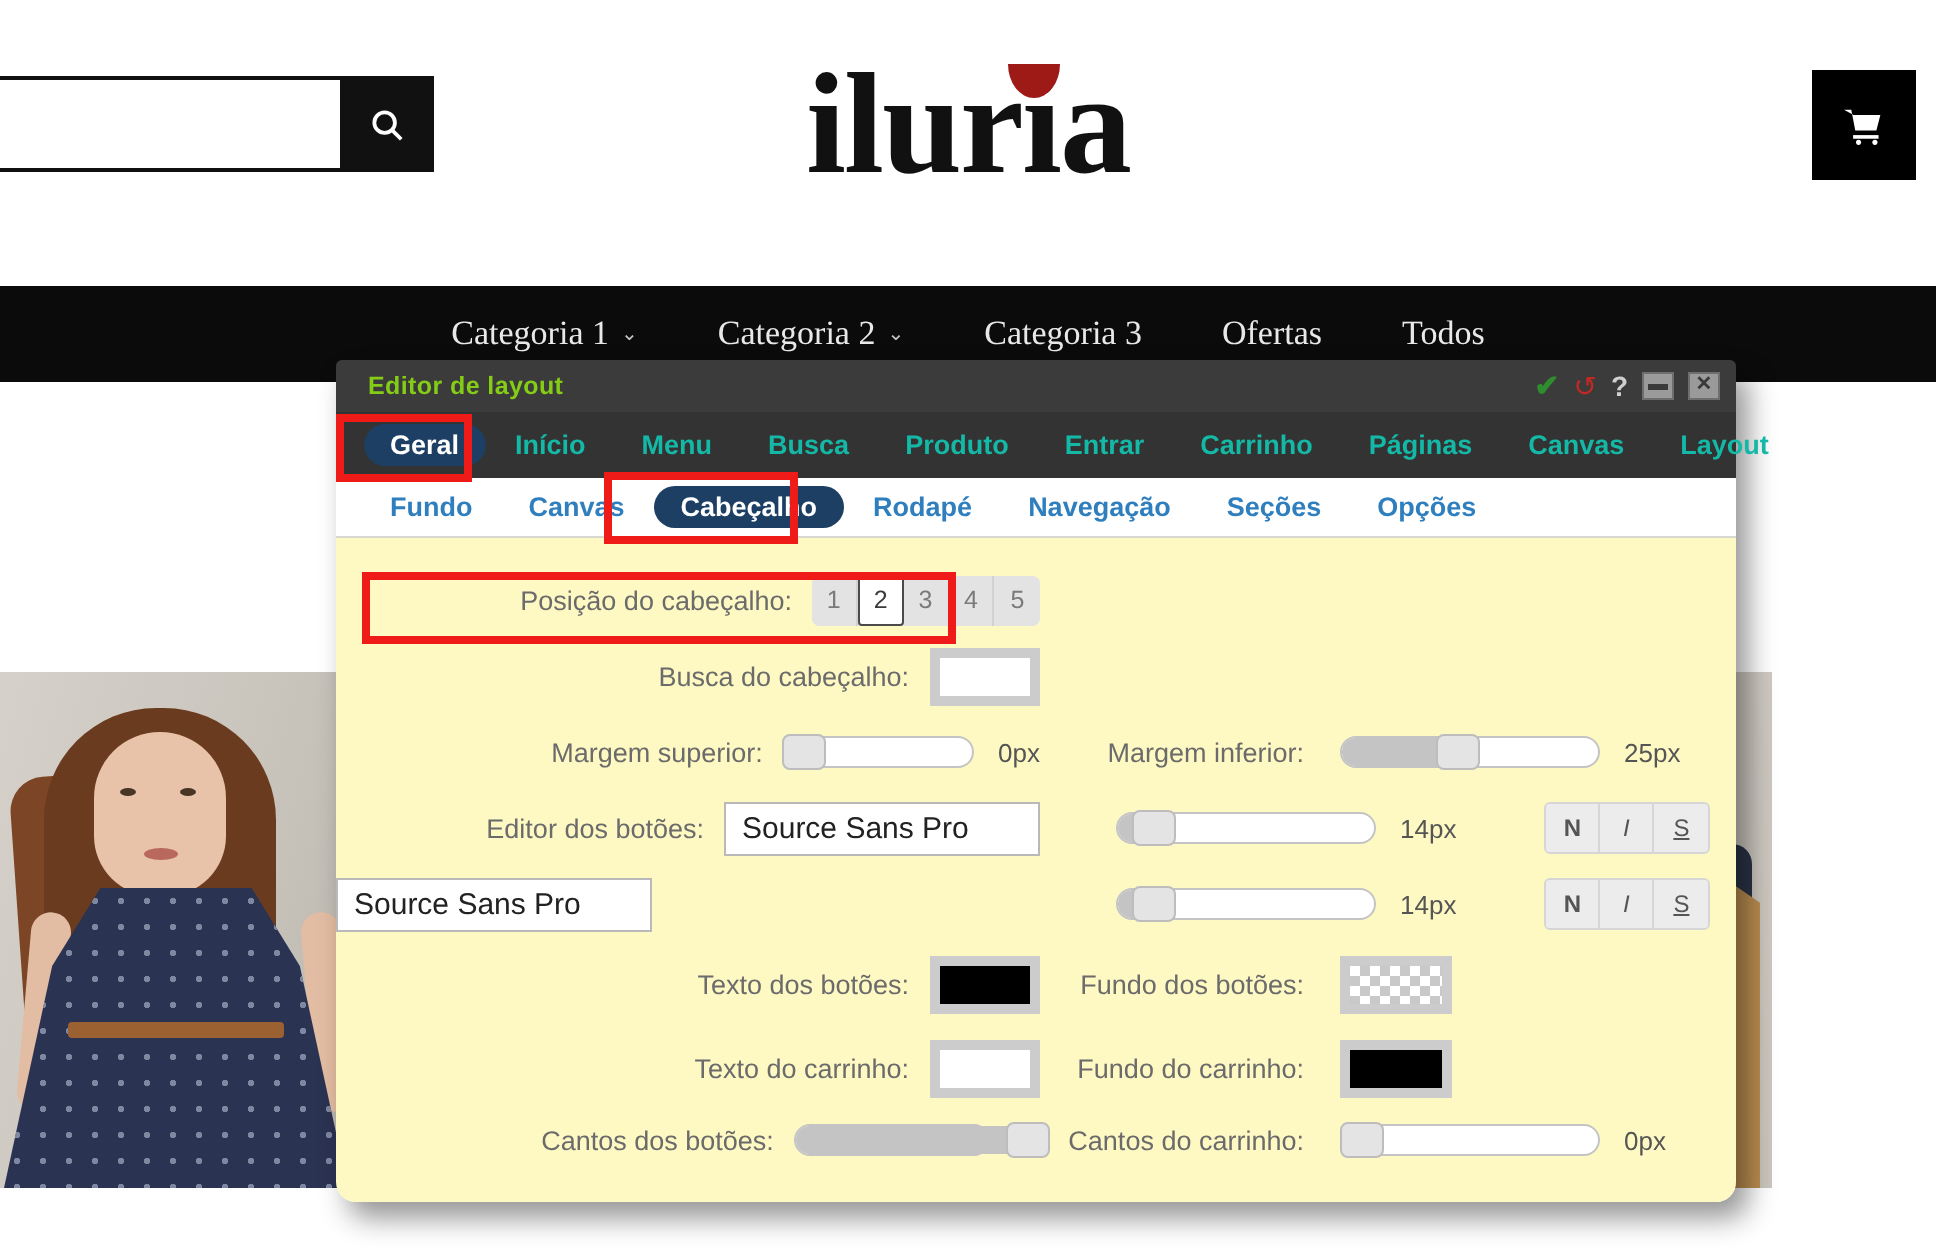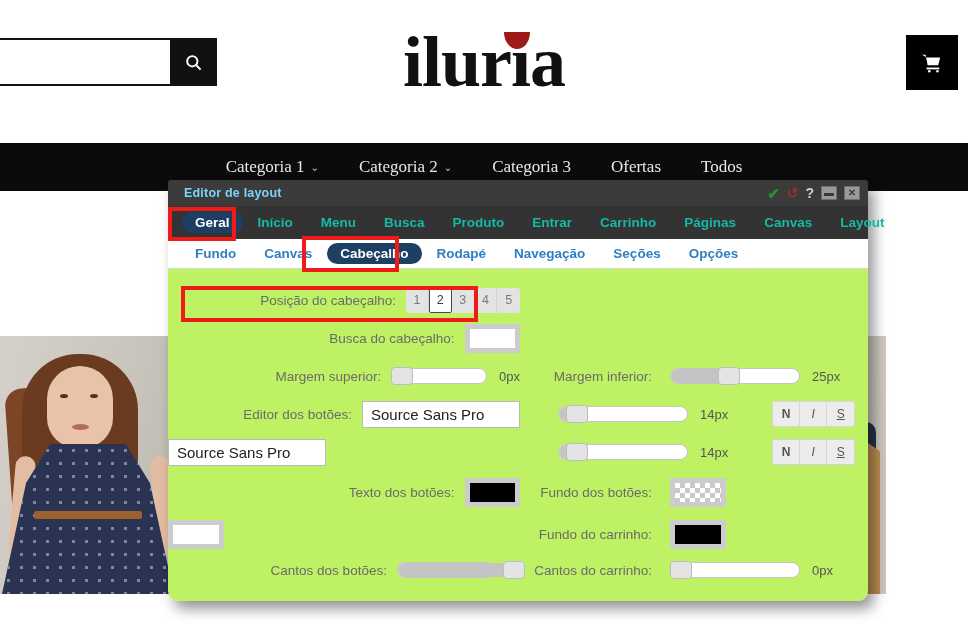--- a/index.html
+++ b/index.html
@@ -154,21 +154,21 @@
     box-shadow: 6px 8px 14px rgba(0,0,0,.42);
     overflow:visible;
   }
 
   .dlg-title {
     height:26px; background:#3b3b3b;
     display:flex; align-items:center; padding:0 8px 0 16px;
     border-radius:3px 3px 0 0;
   }
   .dlg-title-text {
-    color:#7dd3fc; font-size:12.5px; font-weight:bold;
+    color:#84cc16; font-size:12.5px; font-weight:bold;
     font-family:"Liberation Sans", sans-serif; letter-spacing:.2px;
   }
   .dlg-title-ctrls { margin-left:auto; display:flex; align-items:center; gap:7px; }
   .tc { cursor:pointer; display:flex; align-items:center; justify-content:center; }
   .tc-ok { color:#2f8c2f; font-size:15px; font-weight:bold; line-height:1; }
   .tc-undo { color:#c02a22; font-size:14px; line-height:1; }
   .tc-help { color:#cfcfcf; font-size:14px; font-weight:bold; line-height:1; }
   .tc-box {
     width:16px; height:14px; background:#9a9a9a; border:1px solid #6e6e6e;
     color:#3a3a3a; font-size:10px; font-weight:bold;
@@ -186,21 +186,21 @@
   }
   .tab {
     font-size:13.5px; font-weight:bold; color:#2f7fbf;
     font-family:"Liberation Sans", sans-serif;
     padding:3px 13px; border-radius:11px; cursor:pointer; white-space:nowrap;
   }
   .tabs-row1 .tab { color:#14b8a6; }
   .tab.active { background:#1c3f63; color:#ffffff; }
 
   .dlg-body {
-    background:#bef264; padding:12px 0 16px 0;
+    background:#fef9c3; padding:12px 0 16px 0;
     border-radius:0 0 10px 10px;
     position:relative;
   }
 
   .row { display:flex; align-items:center; height:38px; }
   .col-l { width:352px; display:flex; align-items:center; }
   .col-r { flex:1; display:flex; align-items:center; }
 
   .lbl {
     font-size:13.5px; color:#6b6b6b; font-family:"Liberation Sans", sans-serif;
@@ -497,20 +497,21 @@
         <div class="swatch sw-black"></div>
       </div>
       <div class="col-r">
         <div class="lbl w2">Fundo dos botões:</div>
         <div class="swatch sw-checker"></div>
       </div>
     </div>
 
     <div class="row" style="height:42px">
       <div class="col-l">
+        <div class="lbl w1">Texto do carrinho:</div>
         <div class="swatch sw-white"></div>
       </div>
       <div class="col-r">
         <div class="lbl w2">Fundo do carrinho:</div>
         <div class="swatch sw-black"></div>
       </div>
     </div>
 
     <div class="row" style="height:30px">
       <div class="col-l">

